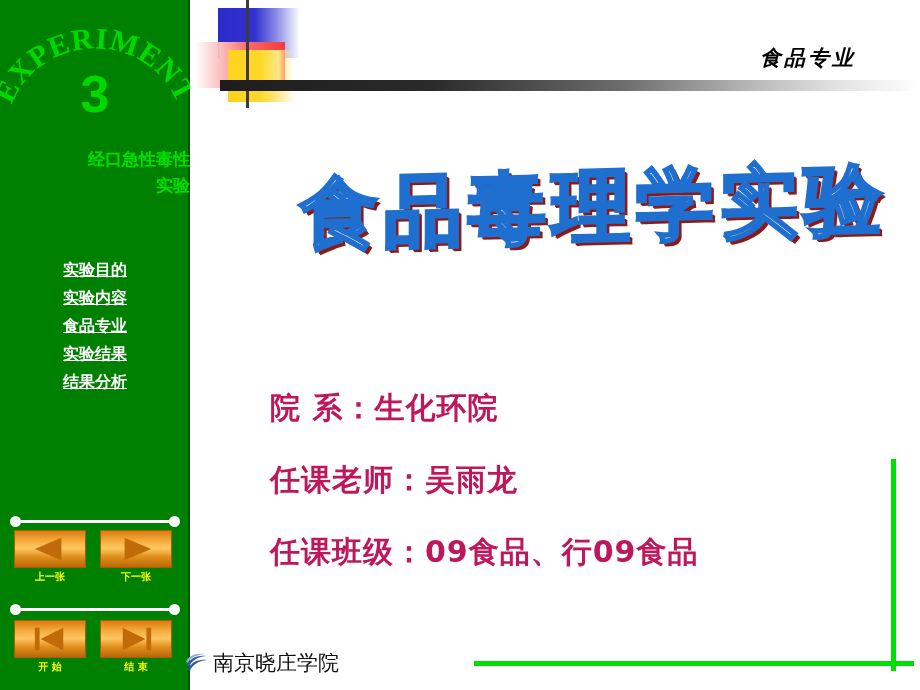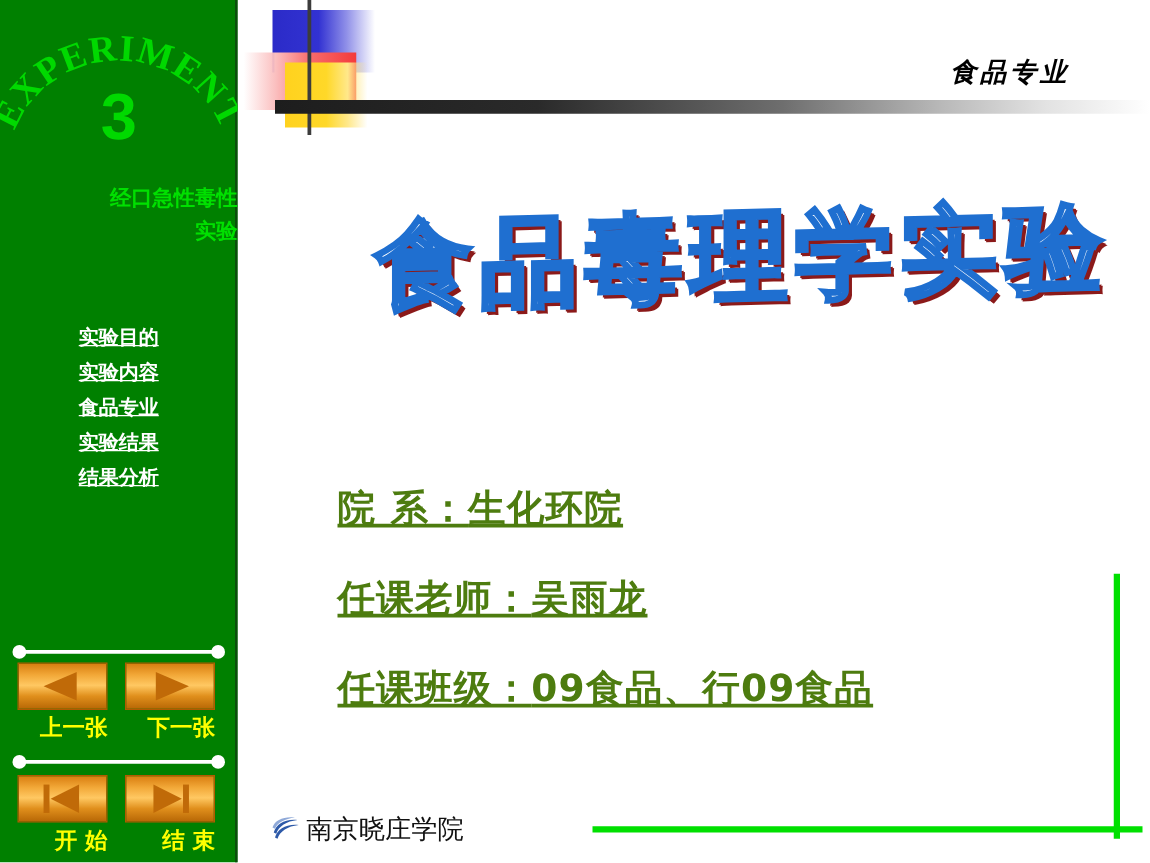--- a/index.html
+++ b/index.html
@@ -132,24 +132,24 @@
   .navbtn.right { left: 100px; }
   .navbtn .glyph {
     position: absolute;
     left: 0; top: 0;
     width: 100%; height: 100%;
   }
   .btnlabel {
     position: absolute;
     top: 40px;
     width: 72px;
-    text-align: right;
+    text-align: center;
     color: #ffff00;
     font-family: "DejaVu Sans", sans-serif;
-    font-size: 18px;
+    font-size: 10px;
     font-weight: bold;
   }
   .btnlabel.left  { left: 14px; }
   .btnlabel.right { left: 100px; }
 
   
   .sq {
     position: absolute;
   }
   #sq-blue {
@@ -209,22 +209,21 @@
        1px 1px 0 #cfe4fa;
     transform: skewY(-1.5deg);
   }
 
   
   #body-lines {
     position: absolute;
     left: 270px; top: 372px;
     width: 620px;
     font-family: "DejaVu Sans", sans-serif;
-    color: #4d7c0f;
-    text-decoration: underline;
+    color: #be185d;
   }
   .bodyline {
     font-size: 30px;
     font-weight: bold;
     line-height: 72px;
     white-space: nowrap;
     letter-spacing: 1px;
   }
   .bodyline .lbl { letter-spacing: 1px; }
 
@@ -238,21 +237,21 @@
   #green-h {
     position: absolute;
     left: 474px; top: 661px;
     width: 440px; height: 5px;
     background: #00e000;
   }
 
   
   #footer-logo {
     position: absolute;
-    left: 216px; top: 650px;
+    left: 184px; top: 650px;
     display: flex;
     align-items: center;
   }
   #logo-mark {
     width: 26px; height: 26px;
     margin-right: 3px;
   }
   #logo-text {
     color: #111111;
     font-family: "DejaVu Sans", sans-serif;

